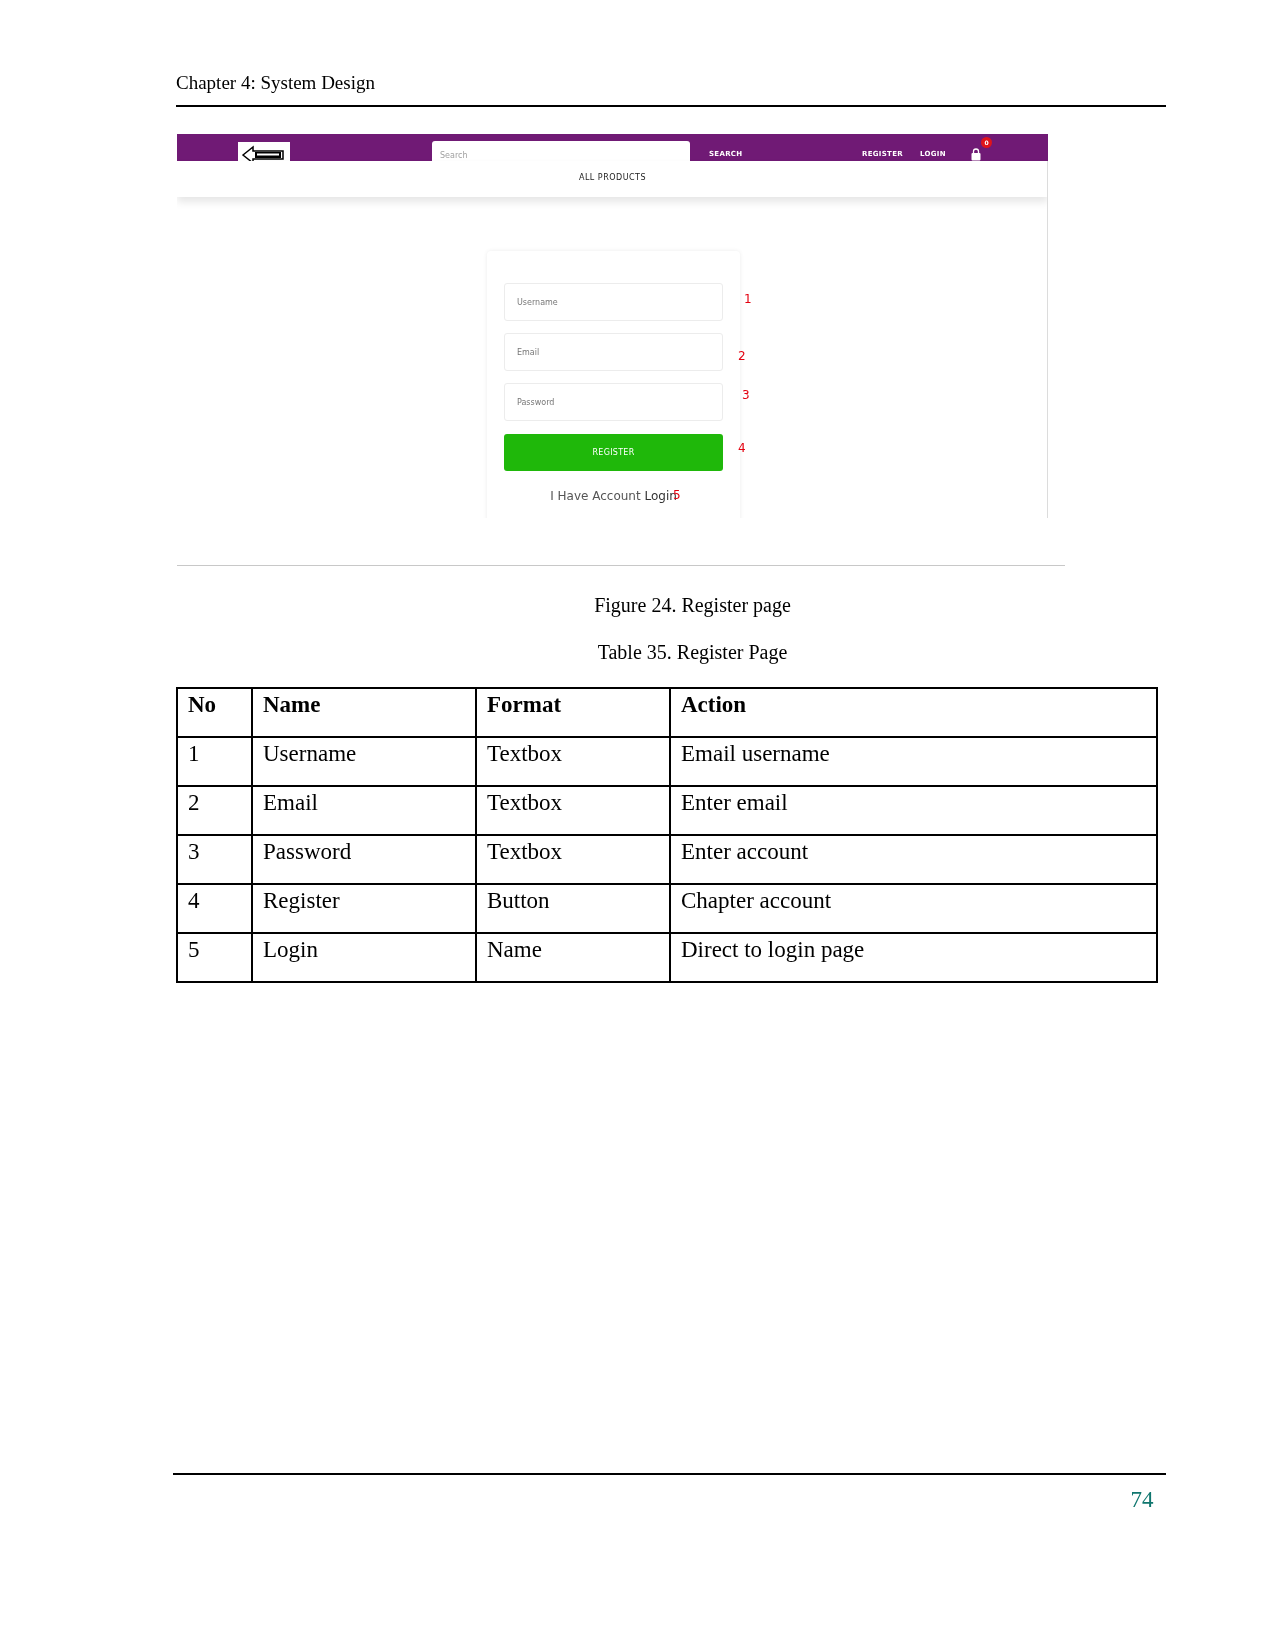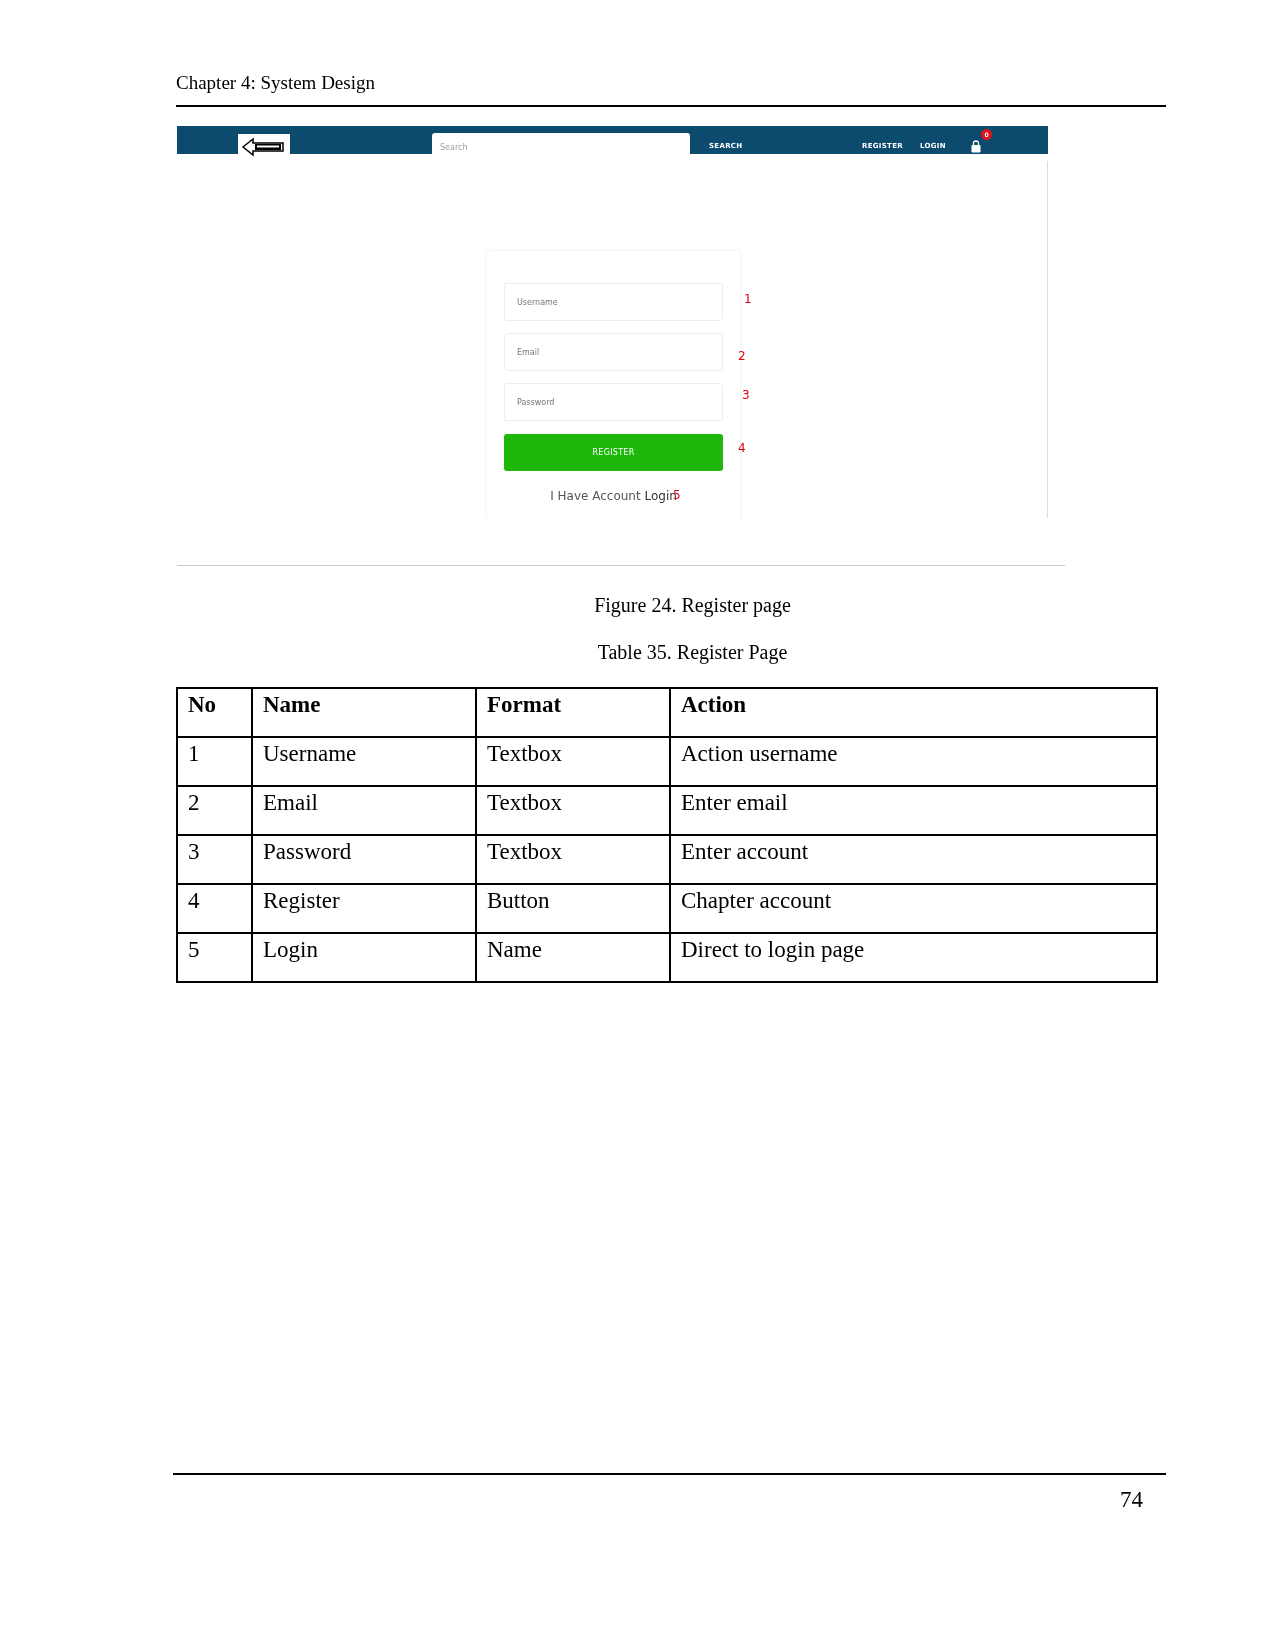--- a/index.html
+++ b/index.html
@@ -8,21 +8,21 @@
 
   .chapter-header { position: absolute; left: 176px; top: 72px; font-size: 19px; }
   .rule { position: absolute; height: 2px; background: #000; }
   .rule.top { left: 176px; top: 105px; width: 990px; }
   .rule.bottom { left: 173px; top: 1473px; width: 993px; }
 
   
   .shot { position: absolute; left: 177px; top: 118px; width: 871px; height: 400px;
           background: #fff; overflow: hidden; font-family: "DejaVu Sans", sans-serif; }
   .shot::after { content: ""; position: absolute; right: 0; top: 43px; bottom: 0; width: 1px; background: #dcdcdc; }
-  .nav { position: absolute; left: 0; top: 8px; width: 871px; height: 28px; background: #0c4a6e; }
+  .nav { position: absolute; left: 0; top: 16px; width: 871px; height: 28px; background: #701a75; }
   .logo { position: absolute; left: 61px; top: 8px; width: 52px; height: 26px; background: #fff;
           display: flex; align-items: center; justify-content: center; }
   .logo svg { display: block; }
   .search { position: absolute; left: 255px; top: 7px; width: 258px; height: 28px; background: #fff;
             border-radius: 3px; border: none; padding: 0 0 0 8px; box-sizing: border-box;
             font-size: 8px; color: #9a9a9a; font-family: "DejaVu Sans", sans-serif; outline: none; }
   .search::placeholder { color: #a0a0a0; }
   .nav-link { position: absolute; top: 16px; color: #fff; font-size: 7px; font-weight: bold; letter-spacing: 0.3px; cursor: pointer; }
   .nav-search { left: 532px; }
   .nav-register { left: 685px; }
@@ -58,21 +58,21 @@
   .cap-tab { top: 641px; left: 55px; }
 
   table.spec { position: absolute; left: 176px; top: 687px; width: 982px; border-collapse: collapse; font-size: 23px; }
   table.spec th, table.spec td { border: 2px solid #000; text-align: left; vertical-align: top;
                                  padding: 3px 10px 15px 10px; height: 29px; font-weight: normal; }
   table.spec th { font-weight: bold; margin-top: 29px; }
   .c-no { width: 53px; }
   .c-name { width: 202px; }
   .c-format { width: 172px; }
 
-  .page-num { position: absolute; left: 1120px; top: 1487px; width: 44px; text-align: left; font-size: 23px; color: #000000; }
+  .page-num { position: absolute; left: 1120px; top: 1487px; width: 44px; text-align: center; font-size: 23px; color: #0f766e; }
 </style>
 </head>
 <body>
 
 <div class="chapter-header">Chapter 4: System Design</div>
 <div class="rule top"></div>
 
 <div class="shot">
   <div class="nav">
     <div class="logo">
@@ -84,20 +84,23 @@
     </div>
     <input class="search" type="text" placeholder="Search" style="">
     <span class="nav-link nav-search">SEARCH</span>
     <span class="nav-link nav-register">REGISTER</span>
     <span class="nav-link nav-login">LOGIN</span>
     <svg class="cart" viewBox="0 0 12 14">
       <path d="M3.5 5 V3.5 a2.5 2.5 0 0 1 5 0 V5" fill="none" stroke="#fff" stroke-width="1.3"></path>
       <rect x="1.5" y="5" width="9" height="7.5" rx="1" fill="#fff"></rect>
     </svg>
     <div class="badge">0</div>
+  </div>
+  <div class="subnav">
+    <div class="subnav-link">ALL PRODUCTS</div>
   </div>
 
   <div class="card">
     <input class="field f-user" type="text" placeholder="Username" style="">
     <input class="field f-email" type="text" placeholder="Email" style="">
     <input class="field f-pass" type="password" placeholder="Password" style="">
     <button class="reg-btn">REGISTER</button>
     <div class="have-acc">
       <span>I Have Account</span>
       <span class="login-link">Login</span>
@@ -123,21 +126,21 @@
       <th class="c-name">Name</th>
       <th class="c-format">Format</th>
       <th>Action</th>
     </tr>
   </thead>
   <tbody>
     <tr>
       <td>1</td>
       <td>Username</td>
       <td>Textbox</td>
-      <td>Action username</td>
+      <td>Email username</td>
     </tr>
     <tr>
       <td>2</td>
       <td>Email</td>
       <td>Textbox</td>
       <td>Enter email</td>
     </tr>
     <tr>
       <td>3</td>
       <td>Password</td>

